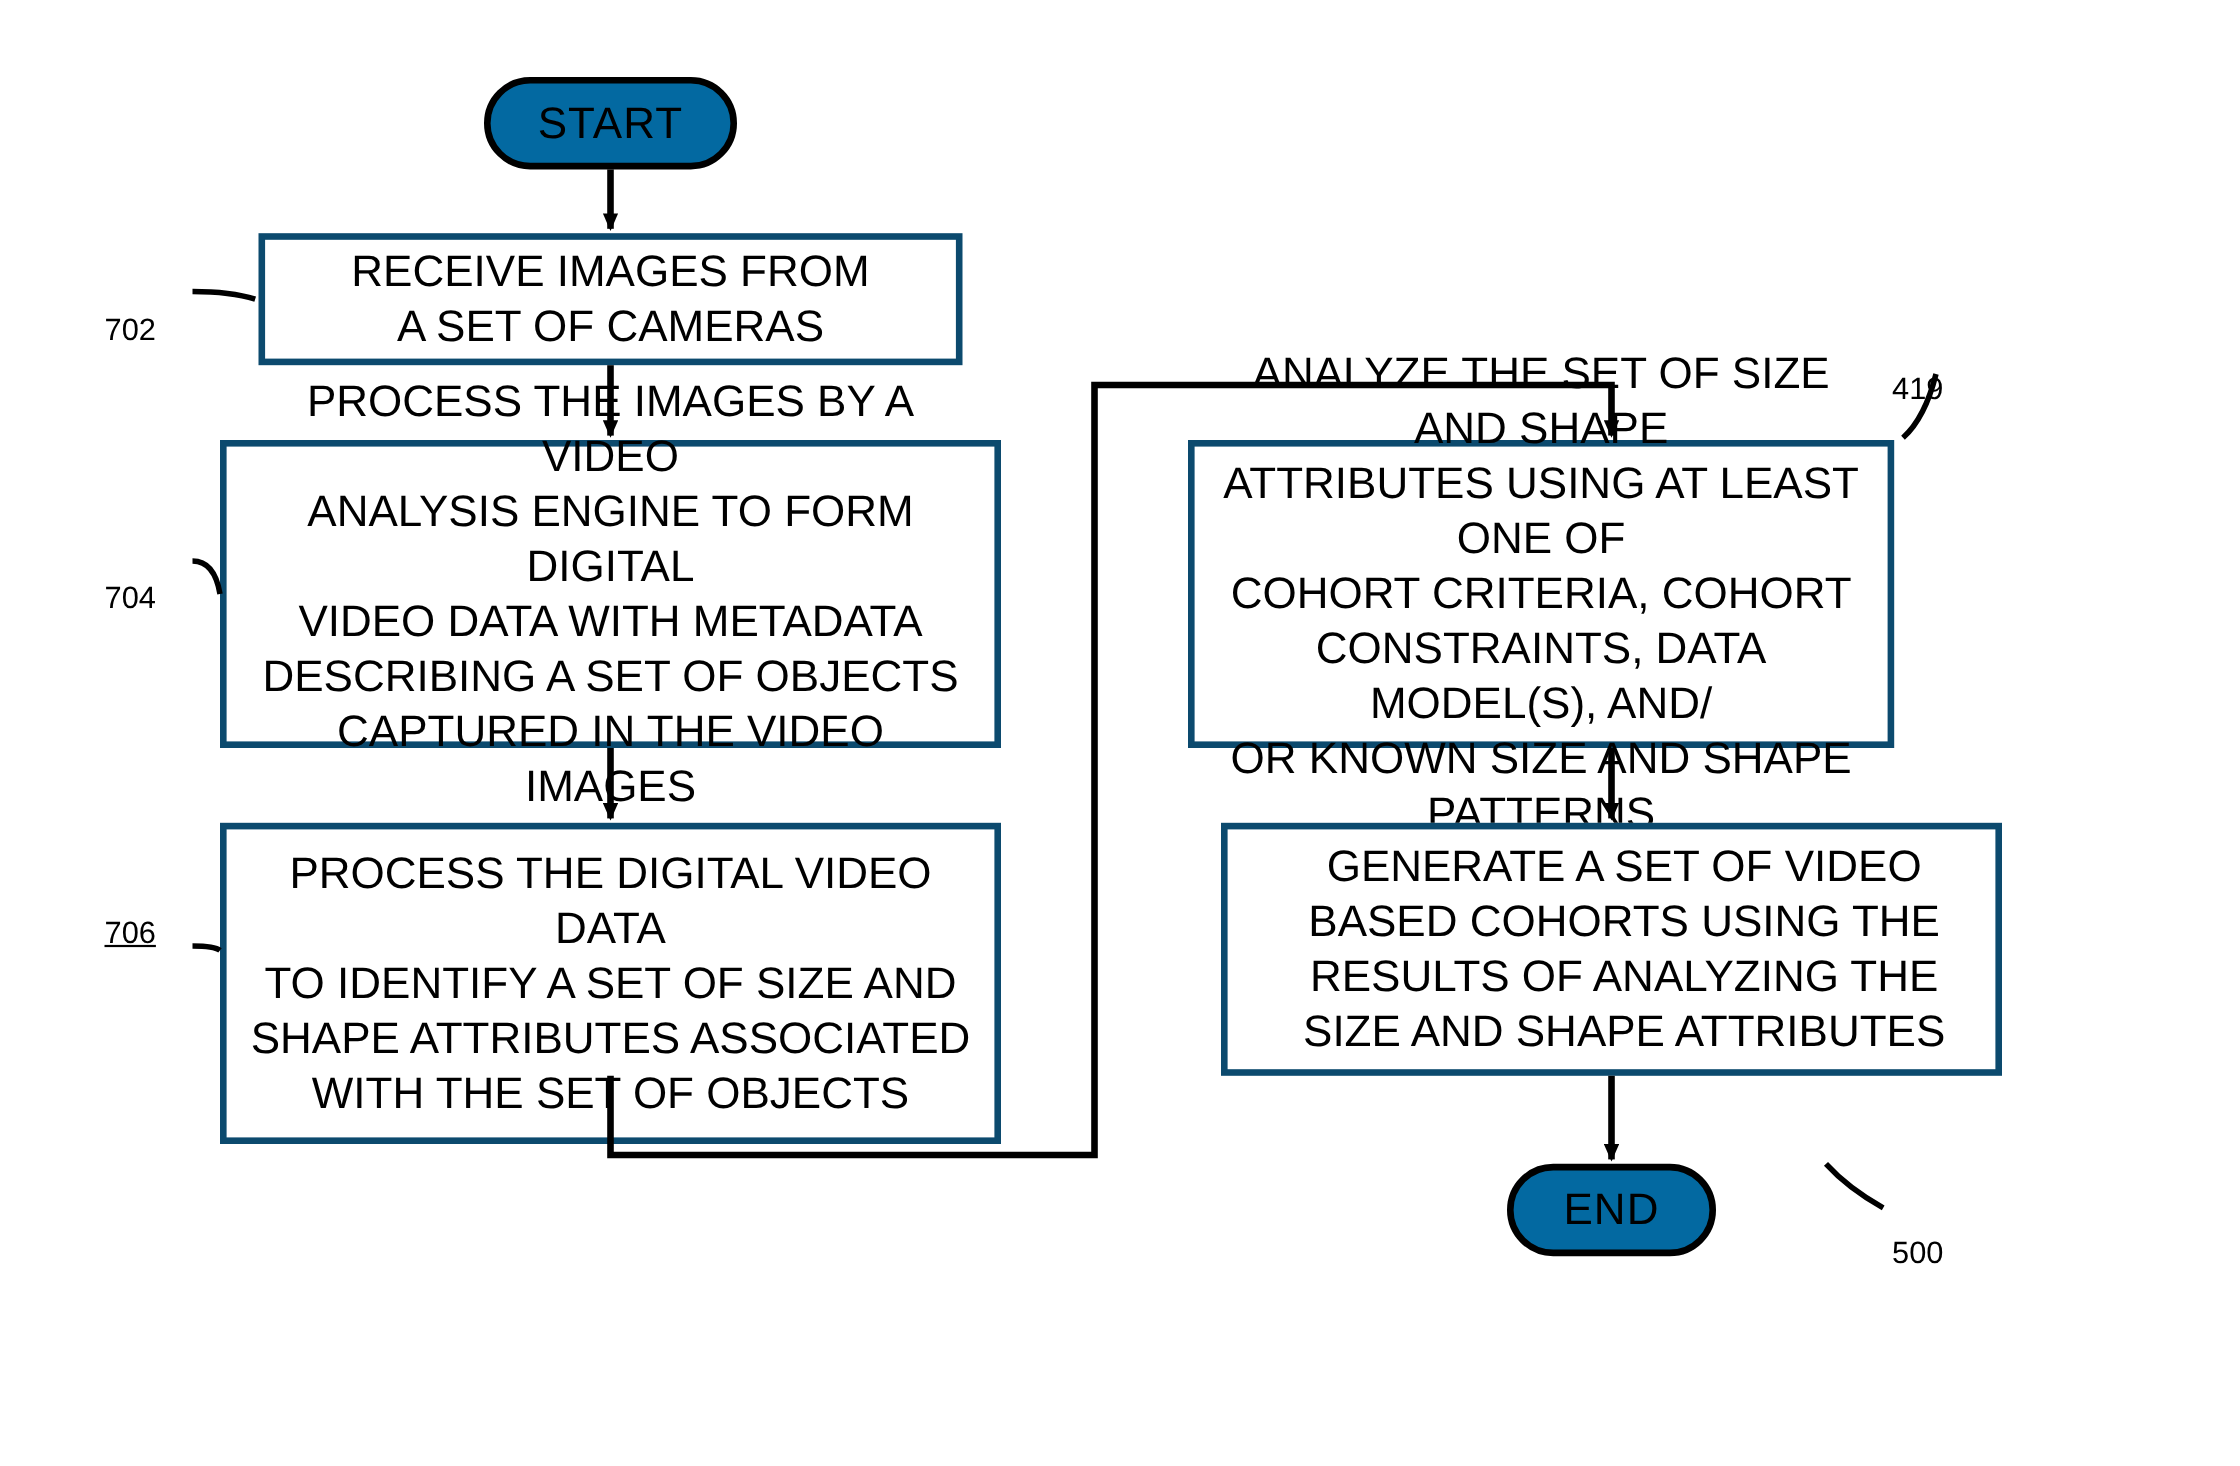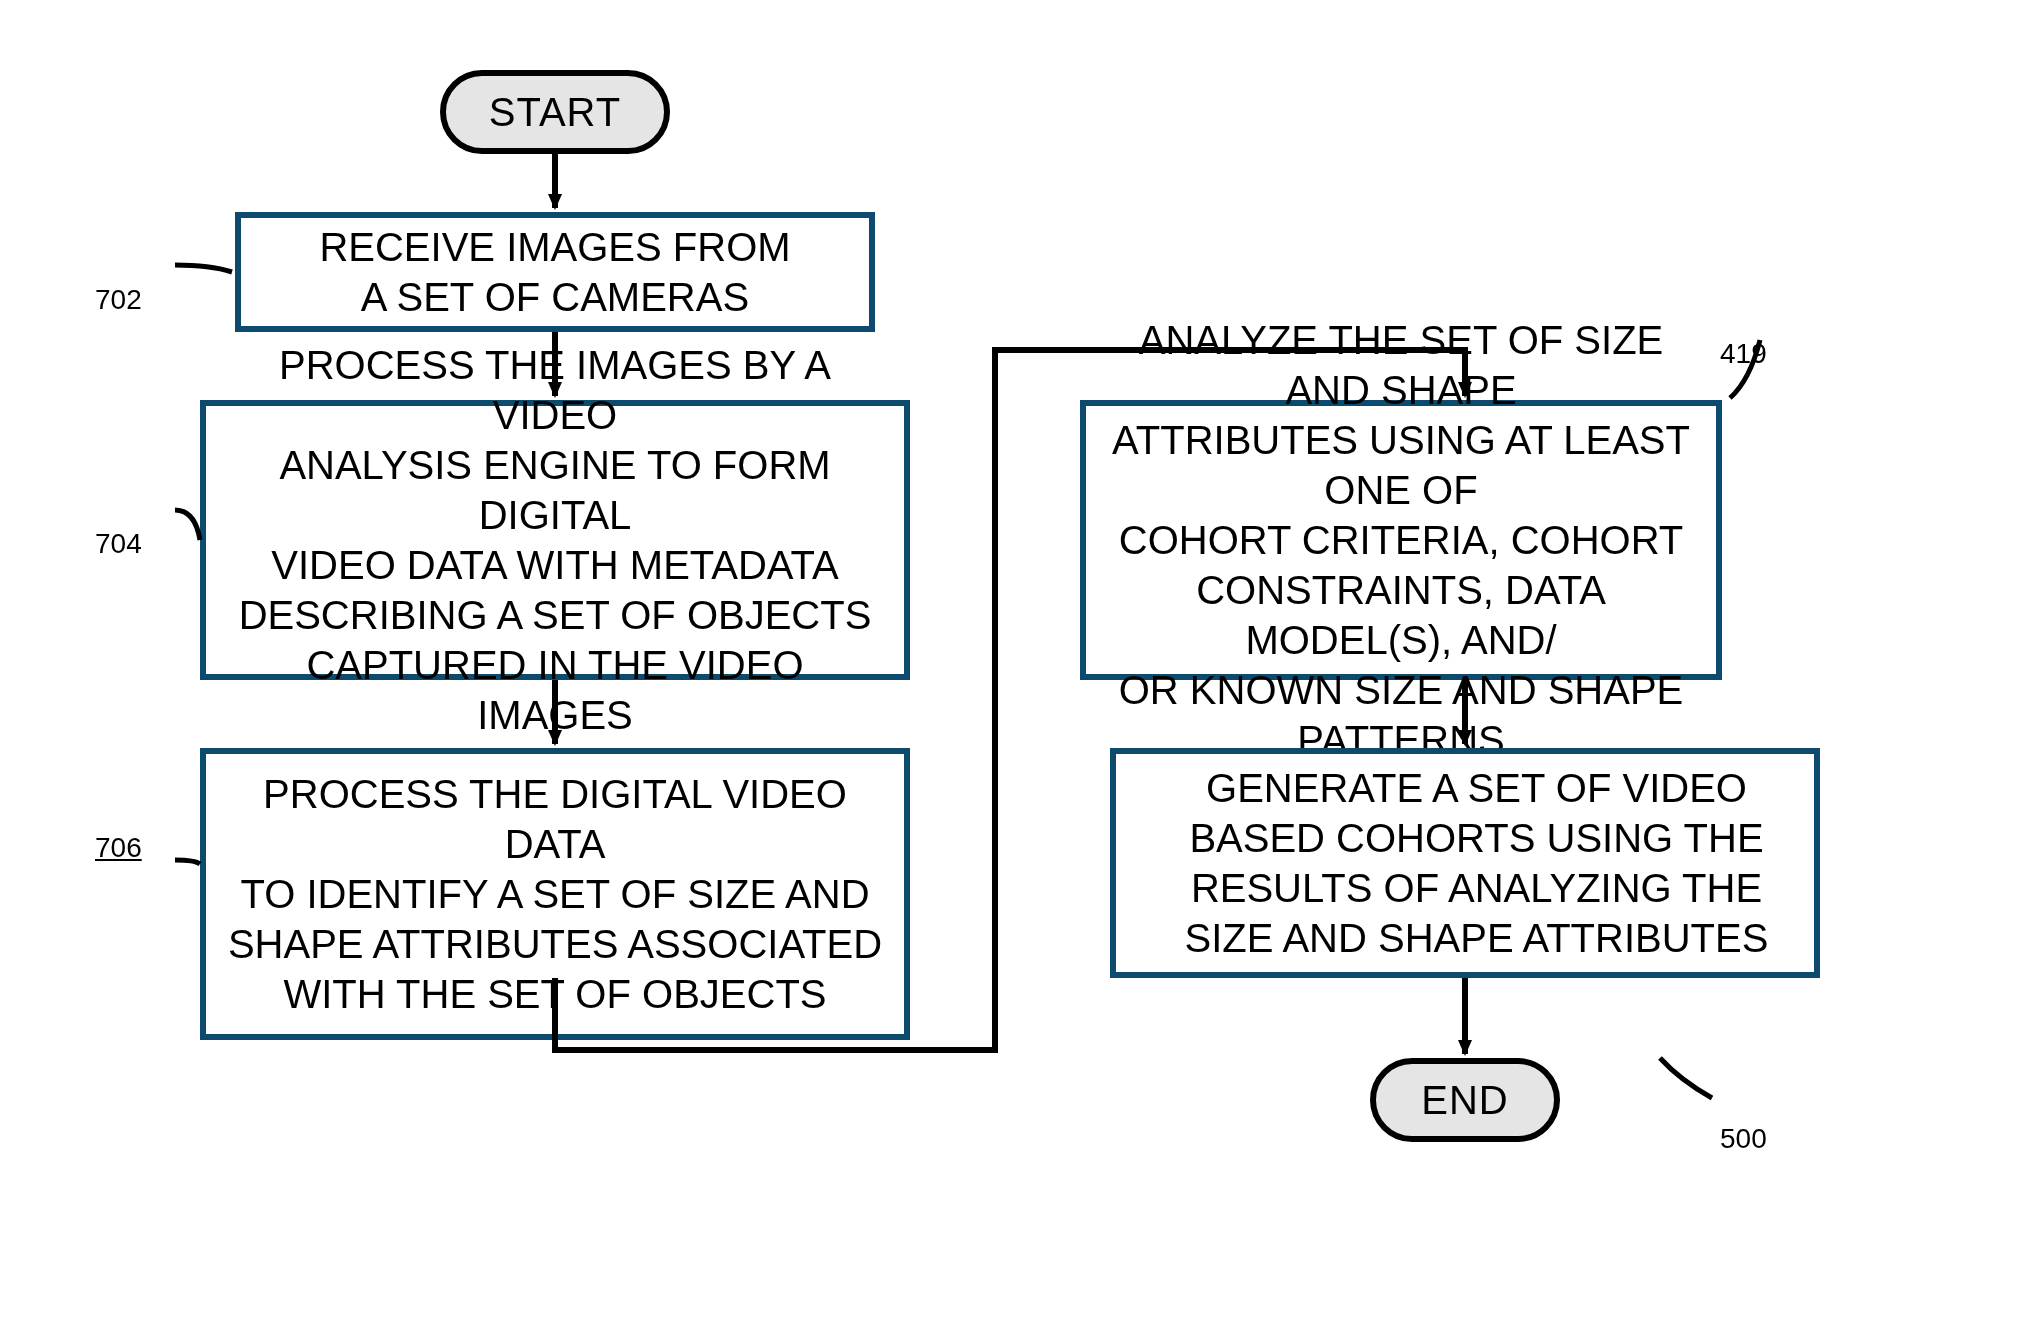--- a/index.html
+++ b/index.html
@@ -19,21 +19,21 @@
   .terminator {
     position: absolute;
     border: 6px solid #000;
     border-radius: 999px;
     display: flex;
     align-items: center;
     justify-content: center;
     font-size: 40px;
     font-weight: 400;
     letter-spacing: 1px;
-    background: #e5e5e5;
+    background: #0369a1;
   }
   .box {
     position: absolute;
     border: 6px solid #0c4a6e;
     background: #fff;
     display: flex;
     align-items: center;
     justify-content: center;
     text-align: center;
     font-size: 40px;

